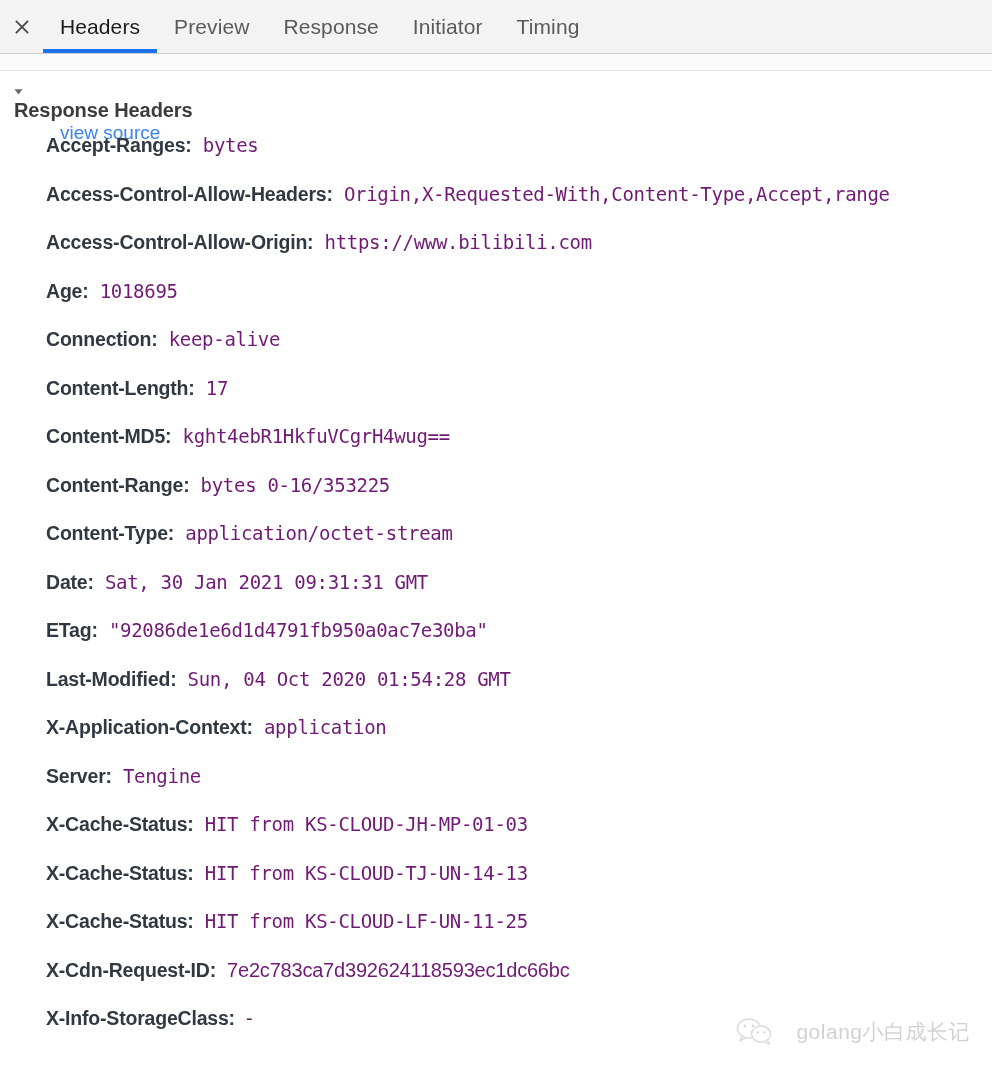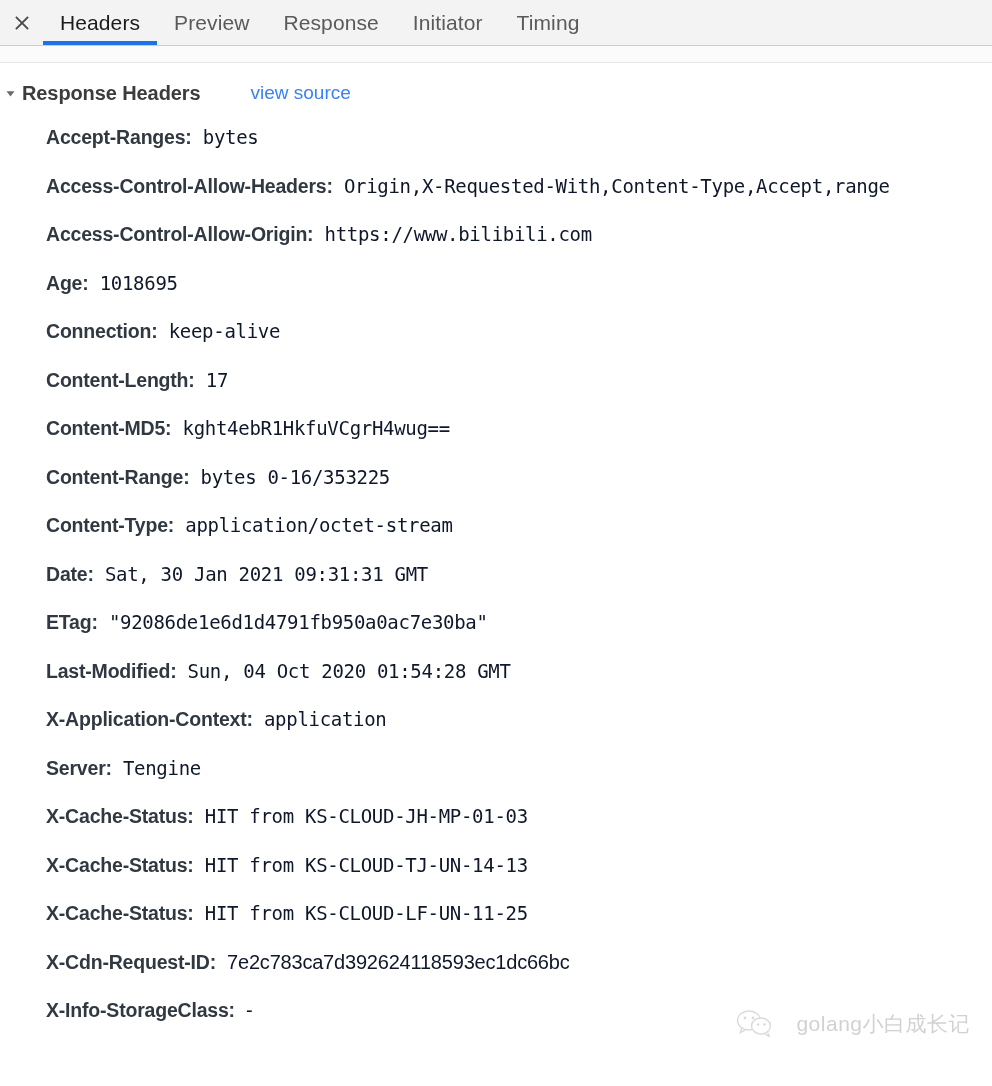--- a/index.html
+++ b/index.html
@@ -11,21 +11,21 @@
     height: 1086px;
     background: #ffffff;
     font-family: "Liberation Sans", sans-serif;
     overflow: hidden;
     position: relative;
   }
 
   
   .tabbar {
     position: relative;
-    height: 46px;
+    height: 54px;
     background: #f3f3f3;
     border-bottom: 1px solid #cdcdcd;
     display: flex;
     align-items: stretch;
     box-sizing: border-box;
   }
   .close-btn {
     width: 43px;
     display: flex;
     align-items: center;
@@ -72,23 +72,24 @@
     padding: 12px 0 0 0;
     background: #ffffff;
     position: relative;
     height: 1018px;
     box-sizing: border-box;
     overflow: hidden;
   }
 
   .section-title-row {
     display: flex;
-    align-items: center;
-    padding-left: 2px;
+    align-items: flex-start;
+    padding-left: 10px;
     height: 36px;
+    flex-direction: column;
   }
   .disclosure {
     width: 16px;
     height: 16px;
     display: flex;
     align-items: center;
     justify-content: center;
     flex: 0 0 auto;
   }
   .disclosure svg { display: block; }
@@ -122,21 +123,21 @@
   .hname {
     font-family: "Liberation Sans", sans-serif;
     font-size: 19.5px;
     font-weight: bold;
     color: #303942;
     letter-spacing: -0.2px;
   }
   .hvalue {
     font-family: "DejaVu Sans Mono", monospace;
     font-size: 19px;
-    color: #0f172a;
+    color: #701a75;
     letter-spacing: -0.3px;
   }
   .hvalue.sans {
     font-family: "Liberation Sans", sans-serif;
     font-size: 20px;
     letter-spacing: -0.2px;
   }
 
   
   .watermark {

